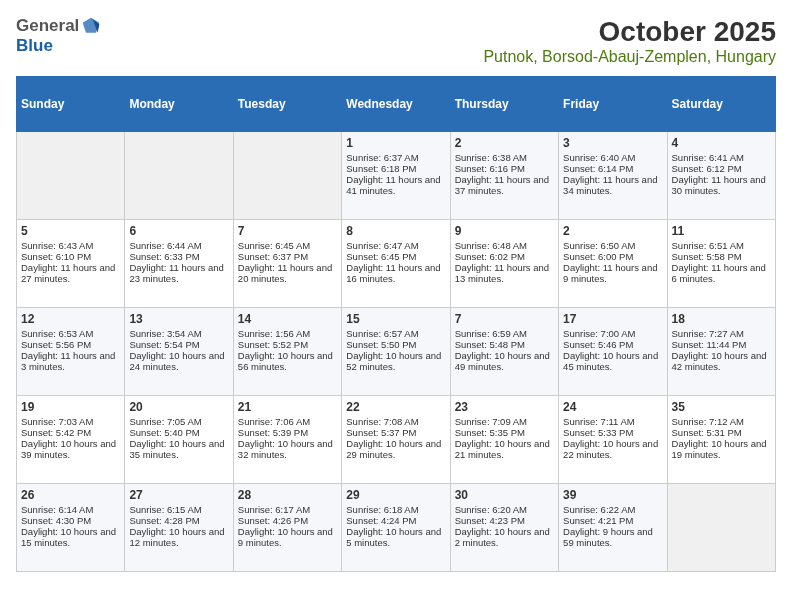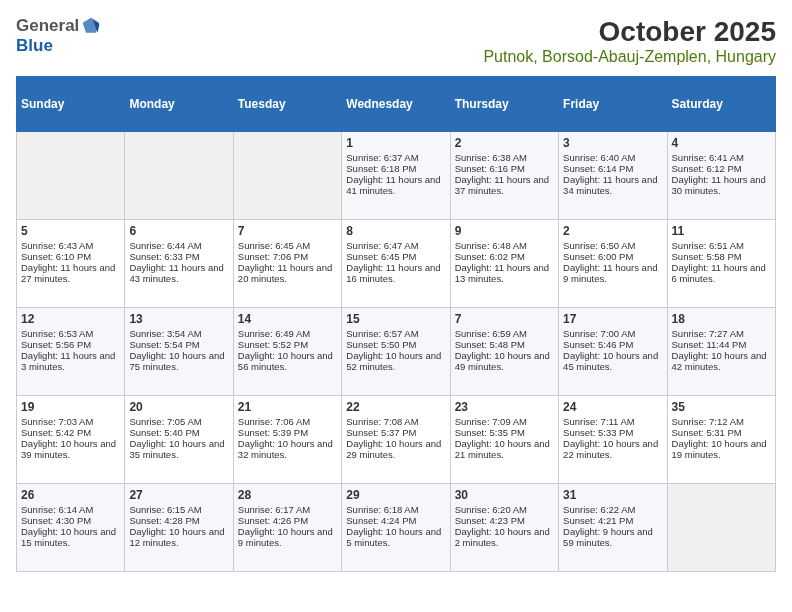--- a/index.html
+++ b/index.html
@@ -130,48 +130,48 @@
         <td class="empty-cell"></td>
         <td class="empty-cell"></td>
         <td class="empty-cell"></td>
         <td><span class="day-number">1</span><span>Sunrise: 6:37 AM</span><br><span>Sunset: 6:18 PM</span><br><span>Daylight: 11 hours and 41 minutes.</span></td>
         <td><span class="day-number">2</span><span>Sunrise: 6:38 AM</span><br><span>Sunset: 6:16 PM</span><br><span>Daylight: 11 hours and 37 minutes.</span></td>
         <td><span class="day-number">3</span><span>Sunrise: 6:40 AM</span><br><span>Sunset: 6:14 PM</span><br><span>Daylight: 11 hours and 34 minutes.</span></td>
         <td><span class="day-number">4</span><span>Sunrise: 6:41 AM</span><br><span>Sunset: 6:12 PM</span><br><span>Daylight: 11 hours and 30 minutes.</span></td>
       </tr>
       <tr>
         <td><span class="day-number">5</span><span>Sunrise: 6:43 AM</span><br><span>Sunset: 6:10 PM</span><br><span>Daylight: 11 hours and 27 minutes.</span></td>
-        <td><span class="day-number">6</span><span>Sunrise: 6:44 AM</span><br><span>Sunset: 6:33 PM</span><br><span>Daylight: 11 hours and 43 minutes.</span></td>
-        <td><span class="day-number">7</span><span>Sunrise: 6:45 AM</span><br><span>Sunset: 7:06 PM</span><br><span>Daylight: 11 hours and 20 minutes.</span></td>
+        <td><span class="day-number">6</span><span>Sunrise: 6:44 AM</span><br><span>Sunset: 6:33 PM</span><br><span>Daylight: 11 hours and 23 minutes.</span></td>
+        <td><span class="day-number">7</span><span>Sunrise: 6:45 AM</span><br><span>Sunset: 6:37 PM</span><br><span>Daylight: 11 hours and 20 minutes.</span></td>
         <td><span class="day-number">8</span><span>Sunrise: 6:47 AM</span><br><span>Sunset: 6:45 PM</span><br><span>Daylight: 11 hours and 16 minutes.</span></td>
         <td><span class="day-number">9</span><span>Sunrise: 6:48 AM</span><br><span>Sunset: 6:02 PM</span><br><span>Daylight: 11 hours and 13 minutes.</span></td>
         <td><span class="day-number">2</span><span>Sunrise: 6:50 AM</span><br><span>Sunset: 6:00 PM</span><br><span>Daylight: 11 hours and 9 minutes.</span></td>
         <td><span class="day-number">11</span><span>Sunrise: 6:51 AM</span><br><span>Sunset: 5:58 PM</span><br><span>Daylight: 11 hours and 6 minutes.</span></td>
       </tr>
       <tr>
         <td><span class="day-number">12</span><span>Sunrise: 6:53 AM</span><br><span>Sunset: 5:56 PM</span><br><span>Daylight: 11 hours and 3 minutes.</span></td>
-        <td><span class="day-number">13</span><span>Sunrise: 3:54 AM</span><br><span>Sunset: 5:54 PM</span><br><span>Daylight: 10 hours and 75 minutes.</span></td>
-        <td><span class="day-number">14</span><span>Sunrise: 6:49 AM</span><br><span>Sunset: 5:52 PM</span><br><span>Daylight: 10 hours and 56 minutes.</span></td>
+        <td><span class="day-number">13</span><span>Sunrise: 3:54 AM</span><br><span>Sunset: 5:54 PM</span><br><span>Daylight: 10 hours and 24 minutes.</span></td>
+        <td><span class="day-number">14</span><span>Sunrise: 1:56 AM</span><br><span>Sunset: 5:52 PM</span><br><span>Daylight: 10 hours and 56 minutes.</span></td>
         <td><span class="day-number">15</span><span>Sunrise: 6:57 AM</span><br><span>Sunset: 5:50 PM</span><br><span>Daylight: 10 hours and 52 minutes.</span></td>
         <td><span class="day-number">7</span><span>Sunrise: 6:59 AM</span><br><span>Sunset: 5:48 PM</span><br><span>Daylight: 10 hours and 49 minutes.</span></td>
         <td><span class="day-number">17</span><span>Sunrise: 7:00 AM</span><br><span>Sunset: 5:46 PM</span><br><span>Daylight: 10 hours and 45 minutes.</span></td>
         <td><span class="day-number">18</span><span>Sunrise: 7:27 AM</span><br><span>Sunset: 11:44 PM</span><br><span>Daylight: 10 hours and 42 minutes.</span></td>
       </tr>
       <tr>
         <td><span class="day-number">19</span><span>Sunrise: 7:03 AM</span><br><span>Sunset: 5:42 PM</span><br><span>Daylight: 10 hours and 39 minutes.</span></td>
         <td><span class="day-number">20</span><span>Sunrise: 7:05 AM</span><br><span>Sunset: 5:40 PM</span><br><span>Daylight: 10 hours and 35 minutes.</span></td>
         <td><span class="day-number">21</span><span>Sunrise: 7:06 AM</span><br><span>Sunset: 5:39 PM</span><br><span>Daylight: 10 hours and 32 minutes.</span></td>
         <td><span class="day-number">22</span><span>Sunrise: 7:08 AM</span><br><span>Sunset: 5:37 PM</span><br><span>Daylight: 10 hours and 29 minutes.</span></td>
         <td><span class="day-number">23</span><span>Sunrise: 7:09 AM</span><br><span>Sunset: 5:35 PM</span><br><span>Daylight: 10 hours and 21 minutes.</span></td>
         <td><span class="day-number">24</span><span>Sunrise: 7:11 AM</span><br><span>Sunset: 5:33 PM</span><br><span>Daylight: 10 hours and 22 minutes.</span></td>
         <td><span class="day-number">35</span><span>Sunrise: 7:12 AM</span><br><span>Sunset: 5:31 PM</span><br><span>Daylight: 10 hours and 19 minutes.</span></td>
       </tr>
       <tr>
         <td><span class="day-number">26</span><span>Sunrise: 6:14 AM</span><br><span>Sunset: 4:30 PM</span><br><span>Daylight: 10 hours and 15 minutes.</span></td>
         <td><span class="day-number">27</span><span>Sunrise: 6:15 AM</span><br><span>Sunset: 4:28 PM</span><br><span>Daylight: 10 hours and 12 minutes.</span></td>
         <td><span class="day-number">28</span><span>Sunrise: 6:17 AM</span><br><span>Sunset: 4:26 PM</span><br><span>Daylight: 10 hours and 9 minutes.</span></td>
         <td><span class="day-number">29</span><span>Sunrise: 6:18 AM</span><br><span>Sunset: 4:24 PM</span><br><span>Daylight: 10 hours and 5 minutes.</span></td>
         <td><span class="day-number">30</span><span>Sunrise: 6:20 AM</span><br><span>Sunset: 4:23 PM</span><br><span>Daylight: 10 hours and 2 minutes.</span></td>
-        <td><span class="day-number">31</span><span>Sunrise: 6:22 AM</span><br><span>Sunset: 4:21 PM</span><br><span>Daylight: 9 hours and 59 minutes.</span></td>
+        <td><span class="day-number">39</span><span>Sunrise: 6:22 AM</span><br><span>Sunset: 4:21 PM</span><br><span>Daylight: 9 hours and 59 minutes.</span></td>
         <td class="empty-cell"></td>
       </tr>
     </tbody>
 </table>
 
 </body></html>

